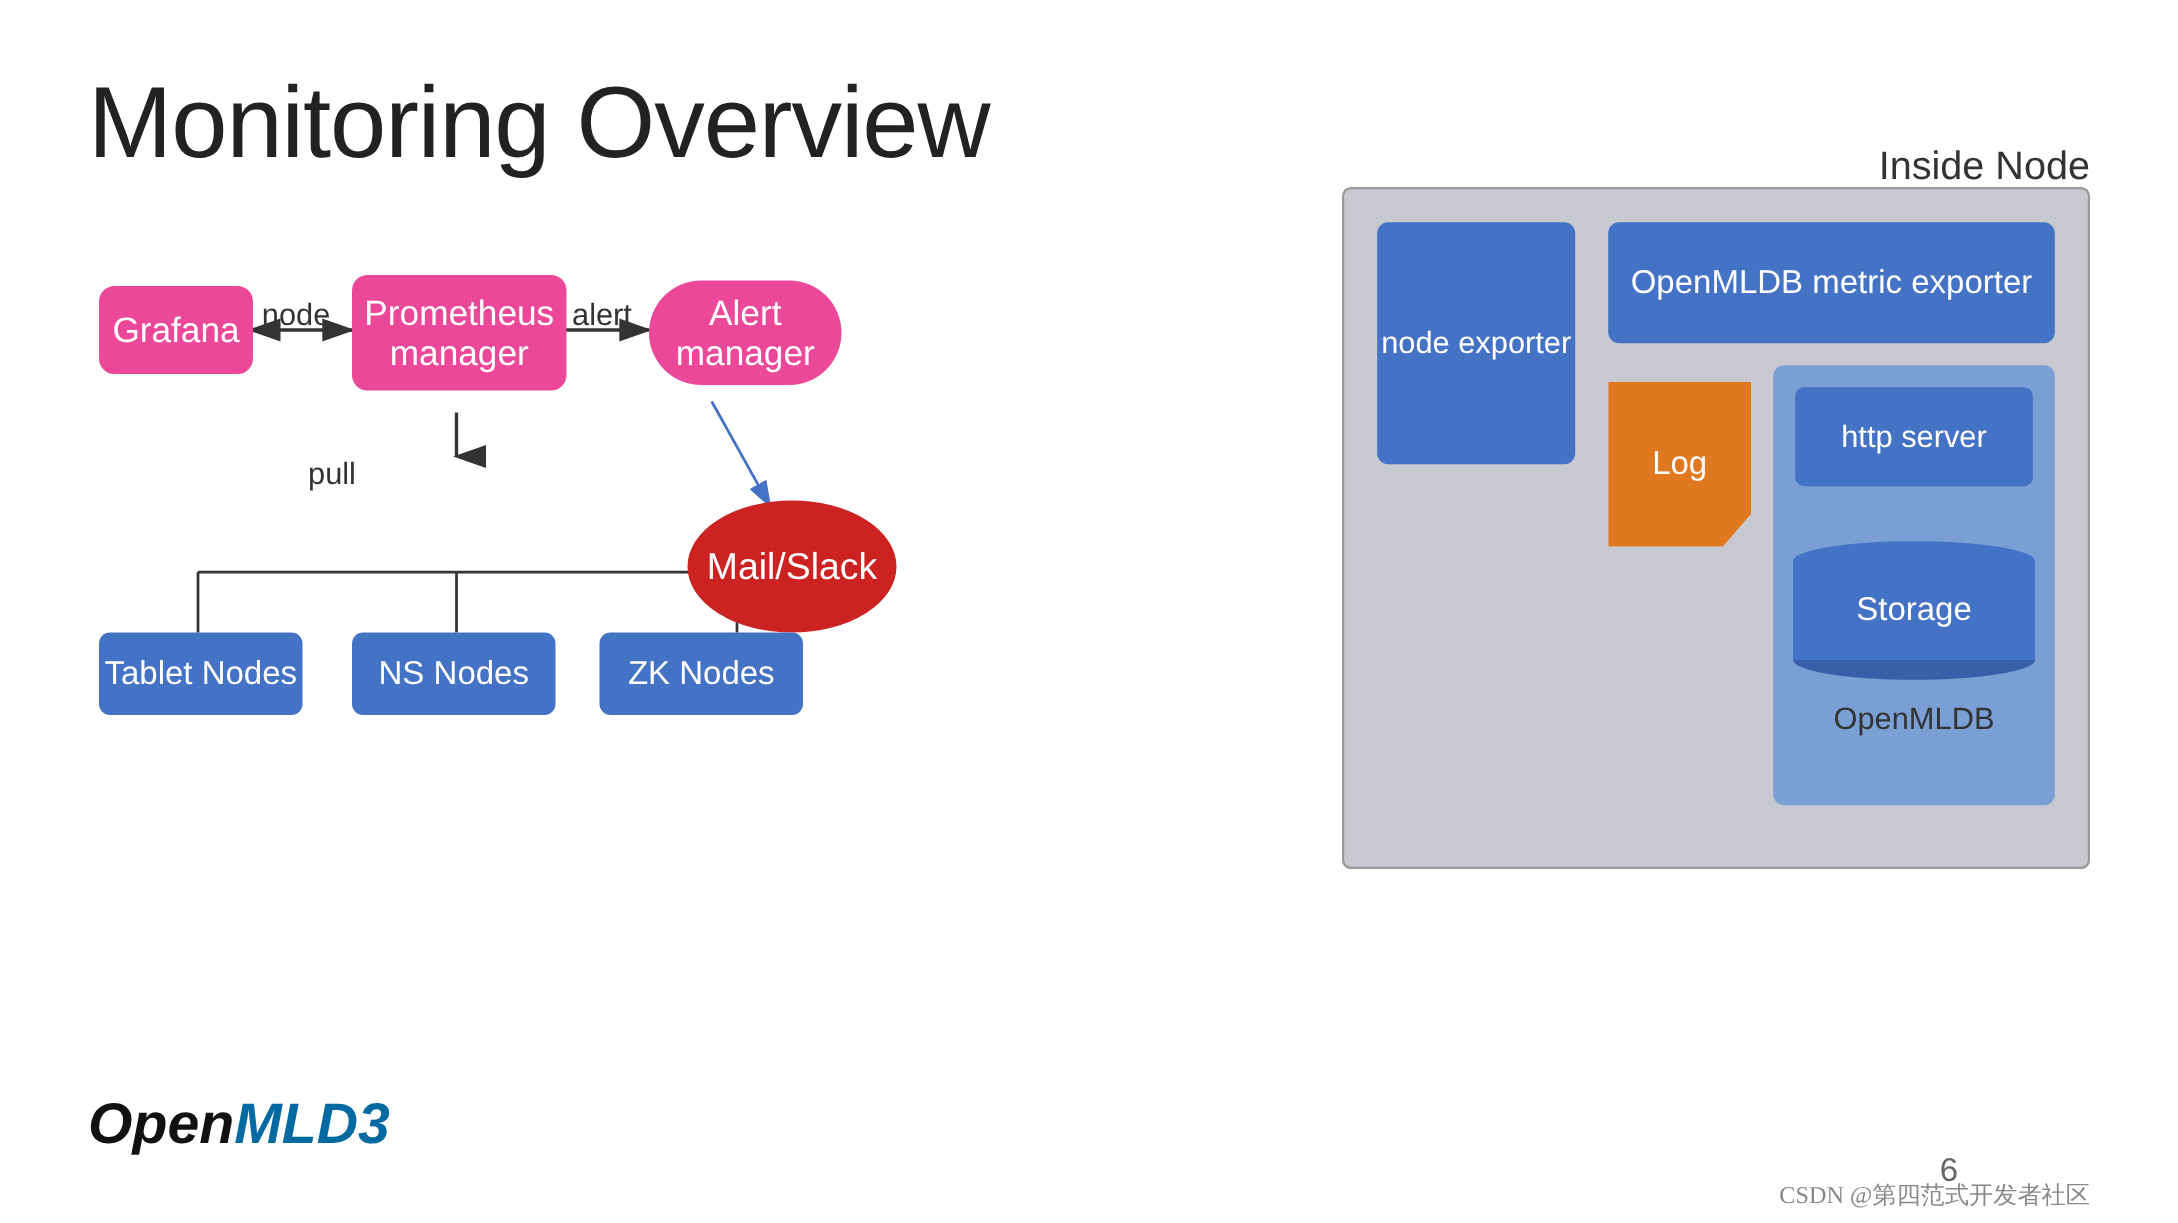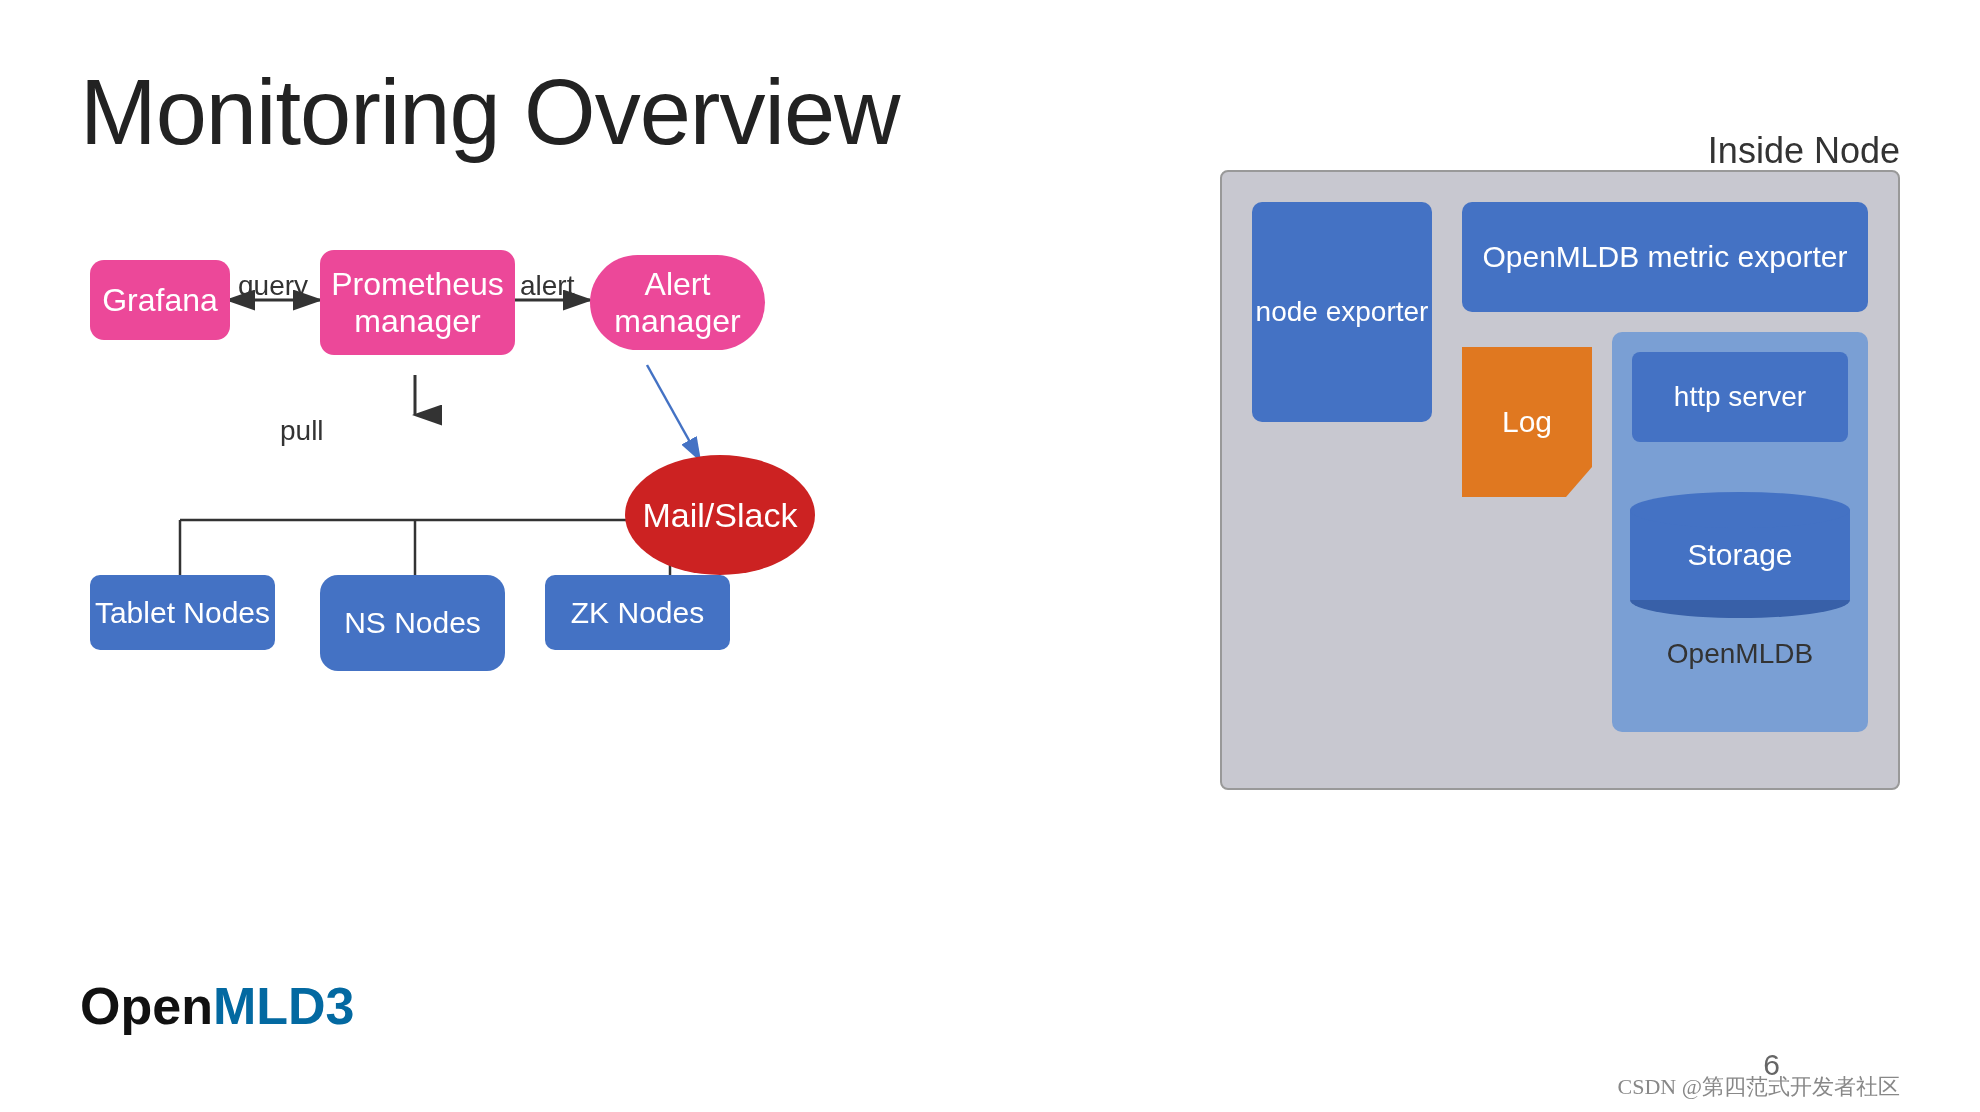--- a/index.html
+++ b/index.html
@@ -182,24 +182,25 @@
       align-items: center;
       justify-content: center;
       font-size: 28px;
       font-weight: 400;
       margin-bottom: 20px;
     }
 
     
     .logo {
       position: absolute;
-      bottom: 76px;
+      bottom: 60px;
       left: 80px;
       display: flex;
       align-items: flex-start;
+      font-style: italic;
     }
 
     .logo-open {
       font-size: 52px;
       font-weight: 700;
       color: #111111;
     }
 
     .logo-mldb {
       font-size: 52px;
@@ -301,29 +302,29 @@
     </div>
 
     <div class="red-ellipse" style="left:545px; top:235px; width:190px; height:120px;">
       <span>Mail/Slack</span>
     </div>
 
     <div class="blue-box" style="left:10px; top:355px; width:185px; height:75px;">
       <span>Tablet Nodes</span>
     </div>
 
-    <div class="blue-box" style="left:240px; top:355px; width:185px; height:96px;border-radius:18px;">
+    <div class="blue-box" style="left:240px; top:355px; width:185px; height:75px;">
       <span>NS Nodes</span>
     </div>
 
     <div class="blue-box" style="left:465px; top:355px; width:185px; height:75px;">
       <span>ZK Nodes</span>
     </div>
 
-    <div class="label-text" style="left:158px; top:50px;">query</div>
+    <div class="label-text" style="left:158px; top:50px;">node</div>
     <div class="label-text" style="left:440px; top:50px;">alert</div>
     <div class="label-text" style="left:200px; top:195px;">pull</div>
 
   </div>
 
   <div class="node-container">
     <div class="node-inner">
 
       <div class="node-exporter-box">
         <span>node exporter</span>

